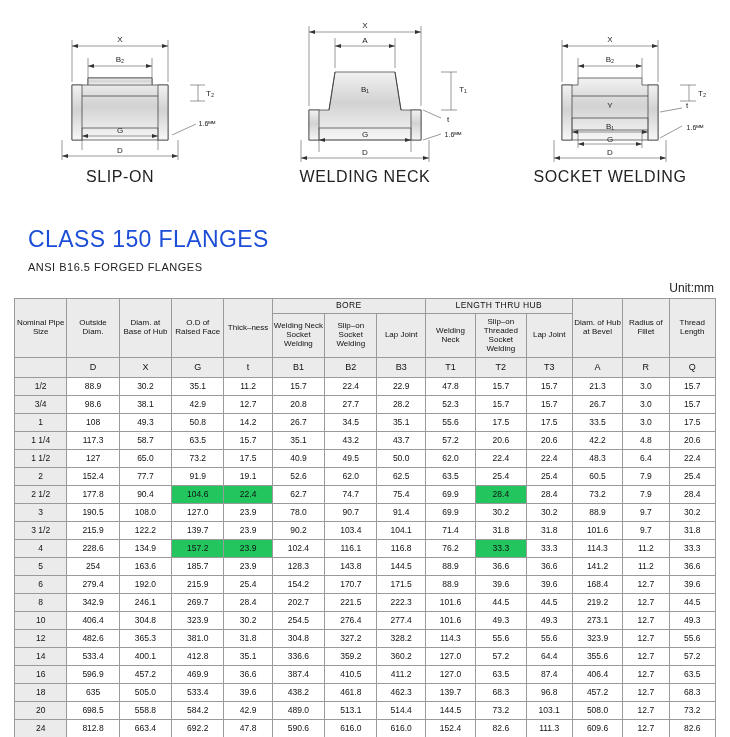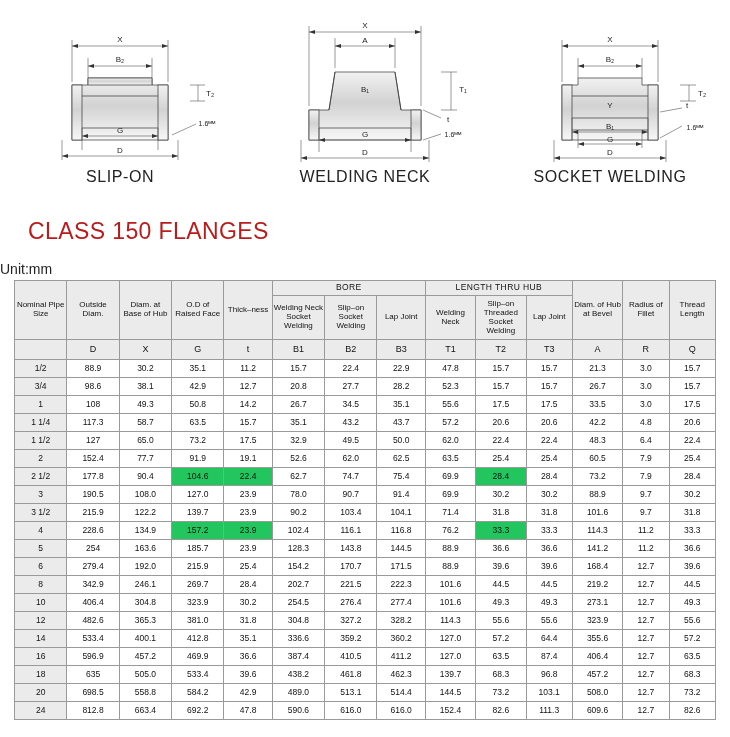--- a/index.html
+++ b/index.html
@@ -50,31 +50,32 @@
   }
 
   
   .title-block {
     padding: 18px 28px 0 28px;
   }
   .main-title {
     font-size: 23px;
     font-weight: normal;
     letter-spacing: 0.4px;
-    color: #b91c1c;
-    margin: 0 0 8px 0;
+    color: #1d4ed8;
+    margin: 8px 0 8px 0;
   }
   .sub-title {
     font-size: 11px;
     letter-spacing: 0.5px;
     color: #222;
     margin: 0;
   }
   .unit-note {
-    font-size: 14px;
+    text-align: right;
+    font-size: 12px;
     color: #222;
     padding: 8px 16px 3px 0;
   }
 
   
   .table-wrap {
     padding: 0 14px;
   }
   table.flange {
     border-collapse: collapse;
@@ -310,20 +311,21 @@
           <text x="197" y="108">t</text>
           <text x="205" y="130" font-size="7">1.6ᴹᴹ</text>
         </g>
       </svg>
       <div class="diagram-caption">SOCKET WELDING</div>
     </div>
   </div>
 
   <div class="title-block">
     <h1 class="main-title">CLASS 150 FLANGES</h1>
+    <p class="sub-title">ANSI B16.5 FORGED FLANGES</p>
   </div>
 
   <div class="unit-note">Unit:mm</div>
 
   <div class="table-wrap">
     <table class="flange">
       <colgroup>
         <col style="width:52px">
         <col style="width:52px">
         <col style="width:52px">
@@ -441,21 +443,21 @@
             <td>42.2</td>
             <td>4.8</td>
             <td>20.6</td>
           </tr>
           <tr>
             <td class="first">1 1/2</td>
             <td>127</td>
             <td>65.0</td>
             <td>73.2</td>
             <td>17.5</td>
-            <td>32.9</td>
+            <td>40.9</td>
             <td>49.5</td>
             <td>50.0</td>
             <td>62.0</td>
             <td>22.4</td>
             <td>22.4</td>
             <td>48.3</td>
             <td>6.4</td>
             <td>22.4</td>
           </tr>
           <tr>

